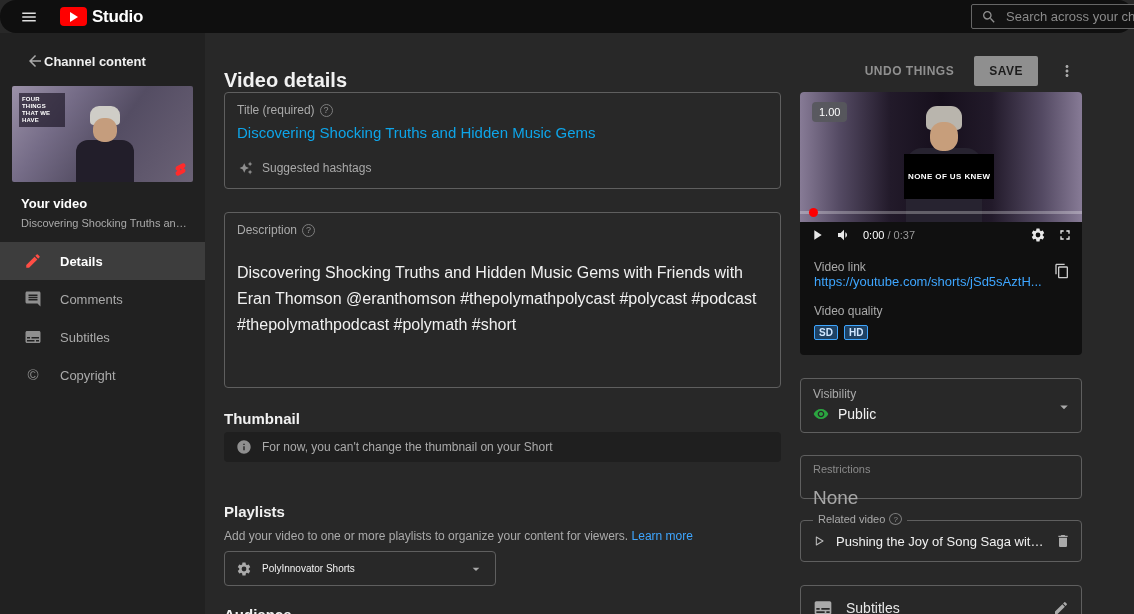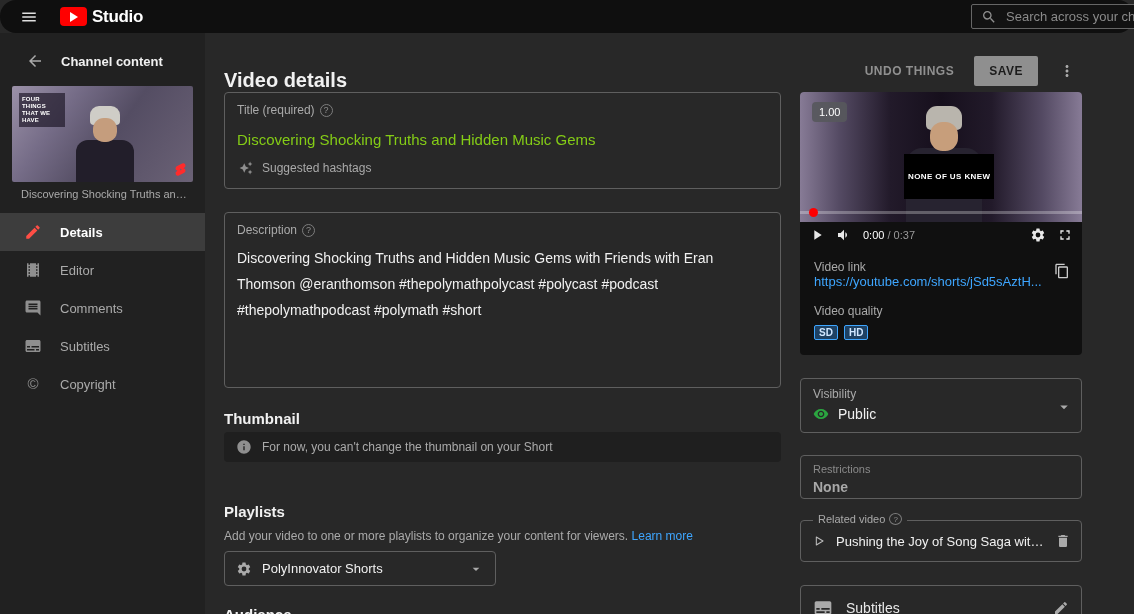--- a/index.html
+++ b/index.html
@@ -19,21 +19,21 @@
   .logo-mark { width:27px; height:19px; background:#ff0000; border-radius:4px; position:relative; }
   .logo-mark::after { content:""; position:absolute; left:10px; top:4.5px; border-left:8px solid #fff; border-top:5px solid transparent; border-bottom:5px solid transparent; }
   .logo-text { color:#fff; font-size:17px; font-weight:bold; letter-spacing:-0.3px; }
   .searchbox { position:absolute; left:971px; top:4px; width:230px; height:25px; background:#121212; border:1px solid #666; border-radius:2px; display:flex; align-items:center; padding:0 9px; gap:9px; }
   .searchbox .icon { color:#8f8f8f; }
   .searchbox input { background:transparent; border:none; outline:none; color:#ddd; font-size:13px; width:170px; font-family:inherit; }
   .searchbox input::placeholder { color:#8a8a8a; }
 
   
   .sidebar { position:absolute; top:33px; left:0; width:205px; height:581px; background:#212121; }
-  .back-row { display:flex; align-items:center; gap:17px; padding:19px 0 13px 26px; }
+  .back-row { display:flex; align-items:center; padding:19px 0 13px 26px; }
   .back-arrow { color:#aaa; cursor:pointer; }
   .back-label { font-size:13px; font-weight:bold; color:#f1f1f1; }
   .side-thumb { position:relative; margin:3px 12px 0 12px; width:181px; height:96px; border-radius:2px; overflow:hidden; cursor:pointer;
     background:linear-gradient(125deg,#9b91a8 0%,#756c87 28%,#544d63 55%,#6b6276 100%); }
   .thumb-caption { position:absolute; left:7px; top:7px; width:46px; font-size:6px; line-height:7px; font-weight:bold; color:#fff; background:rgba(24,18,34,0.65); padding:3px; letter-spacing:0.2px; }
   .tp-beanie { position:absolute; left:78px; top:20px; width:30px; height:19px; background:#cfcdc7; border-radius:9px 9px 4px 4px; }
   .tp-face { position:absolute; left:81px; top:32px; width:24px; height:24px; background:#c59d7d; border-radius:45%; }
   .tp-body { position:absolute; left:64px; top:54px; width:58px; height:42px; background:#221e2a; border-radius:12px 12px 0 0; }
   .shorts-badge { position:absolute; right:5px; bottom:5px; width:15px; height:15px; color:#ff2b2b; }
   .your-video { padding:14px 0 0 21px; font-size:13px; font-weight:bold; color:#fff; }
@@ -52,39 +52,39 @@
   .undo-btn { font-size:12px; font-weight:bold; color:#909090; letter-spacing:0.5px; cursor:pointer; background:none; border:none; font-family:inherit; }
   .save-btn { background:#8f8f8f; color:#1c1c1c; font-size:12px; font-weight:bold; padding:8px 15px; border:none; border-radius:2px; letter-spacing:0.5px; cursor:pointer; font-family:inherit; }
   .kebab { color:#aaa; cursor:pointer; }
 
   
   .field-box { position:absolute; left:224px; width:557px; border:1px solid #5f5f5f; border-radius:4px; padding:10px 12px; }
   #title-box { top:92px; height:97px; }
   #desc-box { top:212px; height:176px; }
   .field-label { font-size:12px; color:#aaa; display:flex; align-items:center; gap:5px; }
   .help-circle { width:13px; height:13px; border:1px solid #7d7d7d; border-radius:50%; color:#8f8f8f; font-size:9px; line-height:11px; display:inline-flex; align-items:center; justify-content:center; cursor:pointer; flex:0 0 13px; }
-  .field-value-input { margin-top:14px; width:531px; background:transparent; border:none; outline:none; color:#84cc16; font-size:15px; font-family:inherit; }
+  .field-value-input { margin-top:7px; width:531px; background:transparent; border:none; outline:none; color:#0ea5e9; font-size:15px; font-family:inherit; }
   .suggested-row { position:absolute; left:14px; bottom:13px; display:flex; align-items:center; gap:9px; color:#aaa; font-size:12px; cursor:pointer; }
   .suggested-row .icon { color:#8f8f8f; }
-  .desc-text { margin-top:8px; font-size:14px; line-height:26px; color:#f1f1f1; cursor:text; outline:none; }
+  .desc-text { margin-top:23px; font-size:16px; line-height:26px; color:#f1f1f1; cursor:text; outline:none; }
 
   .section-heading { position:absolute; left:224px; font-size:15px; font-weight:bold; color:#f1f1f1; }
   #thumb-heading { top:410px; }
   #playlists-heading { top:503px; }
   #audience-heading { top:606px; }
 
   .info-bar { position:absolute; left:224px; top:432px; width:557px; height:30px; background:#1f1f1f; border-radius:4px; display:flex; align-items:center; gap:10px; padding:0 12px; color:#aaa; font-size:12px; }
   .info-bar .icon { color:#8f8f8f; }
 
   .playlists-desc { position:absolute; left:224px; top:529px; font-size:12px; color:#aaa; }
   .learn-more { color:#3ea6ff; cursor:pointer; }
 
   .playlist-dd { position:absolute; left:224px; top:551px; width:272px; height:35px; border:1px solid #5f5f5f; border-radius:4px; display:flex; align-items:center; gap:10px; padding:0 11px; cursor:pointer; }
   .playlist-dd .icon { color:#aaa; }
-  .dd-label { flex:1; font-size:13px; color:#f1f1f1; }
+  .dd-label { flex:1; font-size:10px; color:#f1f1f1; }
   .caret { color:#aaa; }
 
   
   .player-card { position:absolute; left:800px; top:92px; width:282px; height:263px; background:#101010; border-radius:4px; overflow:hidden; }
   .video-area { position:relative; width:282px; height:130px; cursor:pointer;
     background:linear-gradient(90deg,#877b96 0%,#544a63 14%,#221a2a 32%,#160f1c 50%,#221a2a 68%,#544a63 86%,#877b96 100%); }
   .speed-badge { position:absolute; left:12px; top:10px; background:rgba(86,88,92,0.9); color:#fff; font-size:11px; padding:4px 7px; border-radius:4px; }
   .vp-beanie { position:absolute; left:126px; top:14px; width:36px; height:24px; background:#b9b5ad; border-radius:11px 11px 5px 5px; }
   .vp-face { position:absolute; left:130px; top:30px; width:28px; height:29px; background:#c79e7b; border-radius:45%; }
   .vp-body { position:absolute; left:106px; top:56px; width:76px; height:74px; background:#272330; border-radius:16px 16px 0 0; }
@@ -107,21 +107,21 @@
   .side-card { position:absolute; left:800px; width:282px; border:1px solid #5f5f5f; border-radius:4px; }
   .visibility-card { top:378px; height:55px; padding:8px 12px; cursor:pointer; }
   .vis-label { font-size:12px; color:#aaa; }
   .vis-row { display:flex; align-items:center; gap:9px; margin-top:5px; }
   .eye { color:#2ba640; }
   .vis-value { font-size:14px; color:#f1f1f1; }
   .vis-caret { position:absolute; right:8px; top:19px; color:#aaa; }
 
   .restrictions-card { top:455px; height:44px; padding:7px 12px; }
   .res-label { font-size:11px; color:#8a8a8a; }
-  .res-value { font-size:14px; color:#a8a8a8; margin-top:4px;font-weight:bold; }
+  .res-value { font-size:19px; color:#a8a8a8; margin-top:12px; }
 
   .related-card { top:520px; height:42px; display:flex; align-items:center; gap:9px; padding:0 10px; cursor:pointer; }
   .related-label { position:absolute; left:12px; top:-8px; background:#282828; padding:0 5px; font-size:11px; color:#aaa; display:flex; align-items:center; gap:4px; }
   .related-label .help-circle { width:12px; height:12px; font-size:8px; }
   .related-play { color:#bbb; }
   .related-title { flex:1; font-size:13px; color:#f1f1f1; white-space:nowrap; overflow:hidden; text-overflow:ellipsis; }
   .trash-btn { color:#aaa; cursor:pointer; }
 
   .subtitles-card { top:585px; height:46px; display:flex; align-items:center; gap:13px; padding:0 12px; }
   .subtitles-card .icon { color:#aaa; }
@@ -166,41 +166,34 @@
       <span class="tp-body"></span>
       <span class="tp-beanie"></span>
       <span class="tp-face"></span>
       <span class="thumb-caption">FOUR THINGS THAT WE HAVE</span>
       <span class="icon shorts-badge">
           <svg viewBox="0 0 24 24">
             <path fill-rule="evenodd" d="M17.77 10.32l-1.2-.5L18 9.06a3.74 3.74 0 0 0-3.5-6.62L6 6.94a3.74 3.74 0 0 0 .23 6.74l1.2.49L6 14.93a3.75 3.75 0 0 0 3.5 6.63l8.5-4.5a3.74 3.74 0 0 0-.23-6.74zm-6.27 3.18v-3l2.6 1.5-2.6 1.5z"></path>
           </svg>
         </span>
     </div>
+    <div class="your-video">Your video</div>
     <div class="video-title-trunc">Discovering Shocking Truths and Hi...</div>
     <nav class="nav">
       <div class="nav-item active">
         <span class="icon nav-icon">
             <svg viewBox="0 0 24 24">
               <path d="M3 17.25V21h3.75L17.81 9.94l-3.75-3.75L3 17.25zM20.71 7.04c.39-.39.39-1.02 0-1.41l-2.34-2.34a1 1 0 0 0-1.41 0l-1.83 1.83 3.75 3.75 1.83-1.83z"></path>
             </svg>
           </span>
         <span>Details</span>
       </div>
       <div class="nav-item">
         <span class="icon nav-icon">
             <svg viewBox="0 0 24 24">
-              <path d="M18 3v2h-2V3H8v2H6V3H4v18h2v-2h2v2h8v-2h2v2h2V3h-2zM8 17H6v-2h2v2zm0-4H6v-2h2v2zm0-4H6V7h2v2zm10 8h-2v-2h2v2zm0-4h-2v-2h2v2zm0-4h-2V7h2v2z"></path>
-            </svg>
-          </span>
-        <span>Editor</span>
-      </div>
-      <div class="nav-item">
-        <span class="icon nav-icon">
-            <svg viewBox="0 0 24 24">
               <path d="M21.99 4c0-1.1-.89-2-1.99-2H4c-1.1 0-2 .9-2 2v12c0 1.1.9 2 2 2h14l4 4-.01-18zM18 14H6v-2h12v2zm0-3H6V9h12v2zm0-3H6V6h12v2z"></path>
             </svg>
           </span>
         <span>Comments</span>
       </div>
       <div class="nav-item">
         <span class="icon nav-icon">
             <svg viewBox="0 0 24 24">
               <path d="M20 4H4c-1.1 0-2 .9-2 2v12c0 1.1.9 2 2 2h16c1.1 0 2-.9 2-2V6c0-1.1-.9-2-2-2zM4 12h4v2H4v-2zm10 6H4v-2h10v2zm6 0h-4v-2h4v2zm0-4H10v-2h10v2z"></path>
             </svg>

